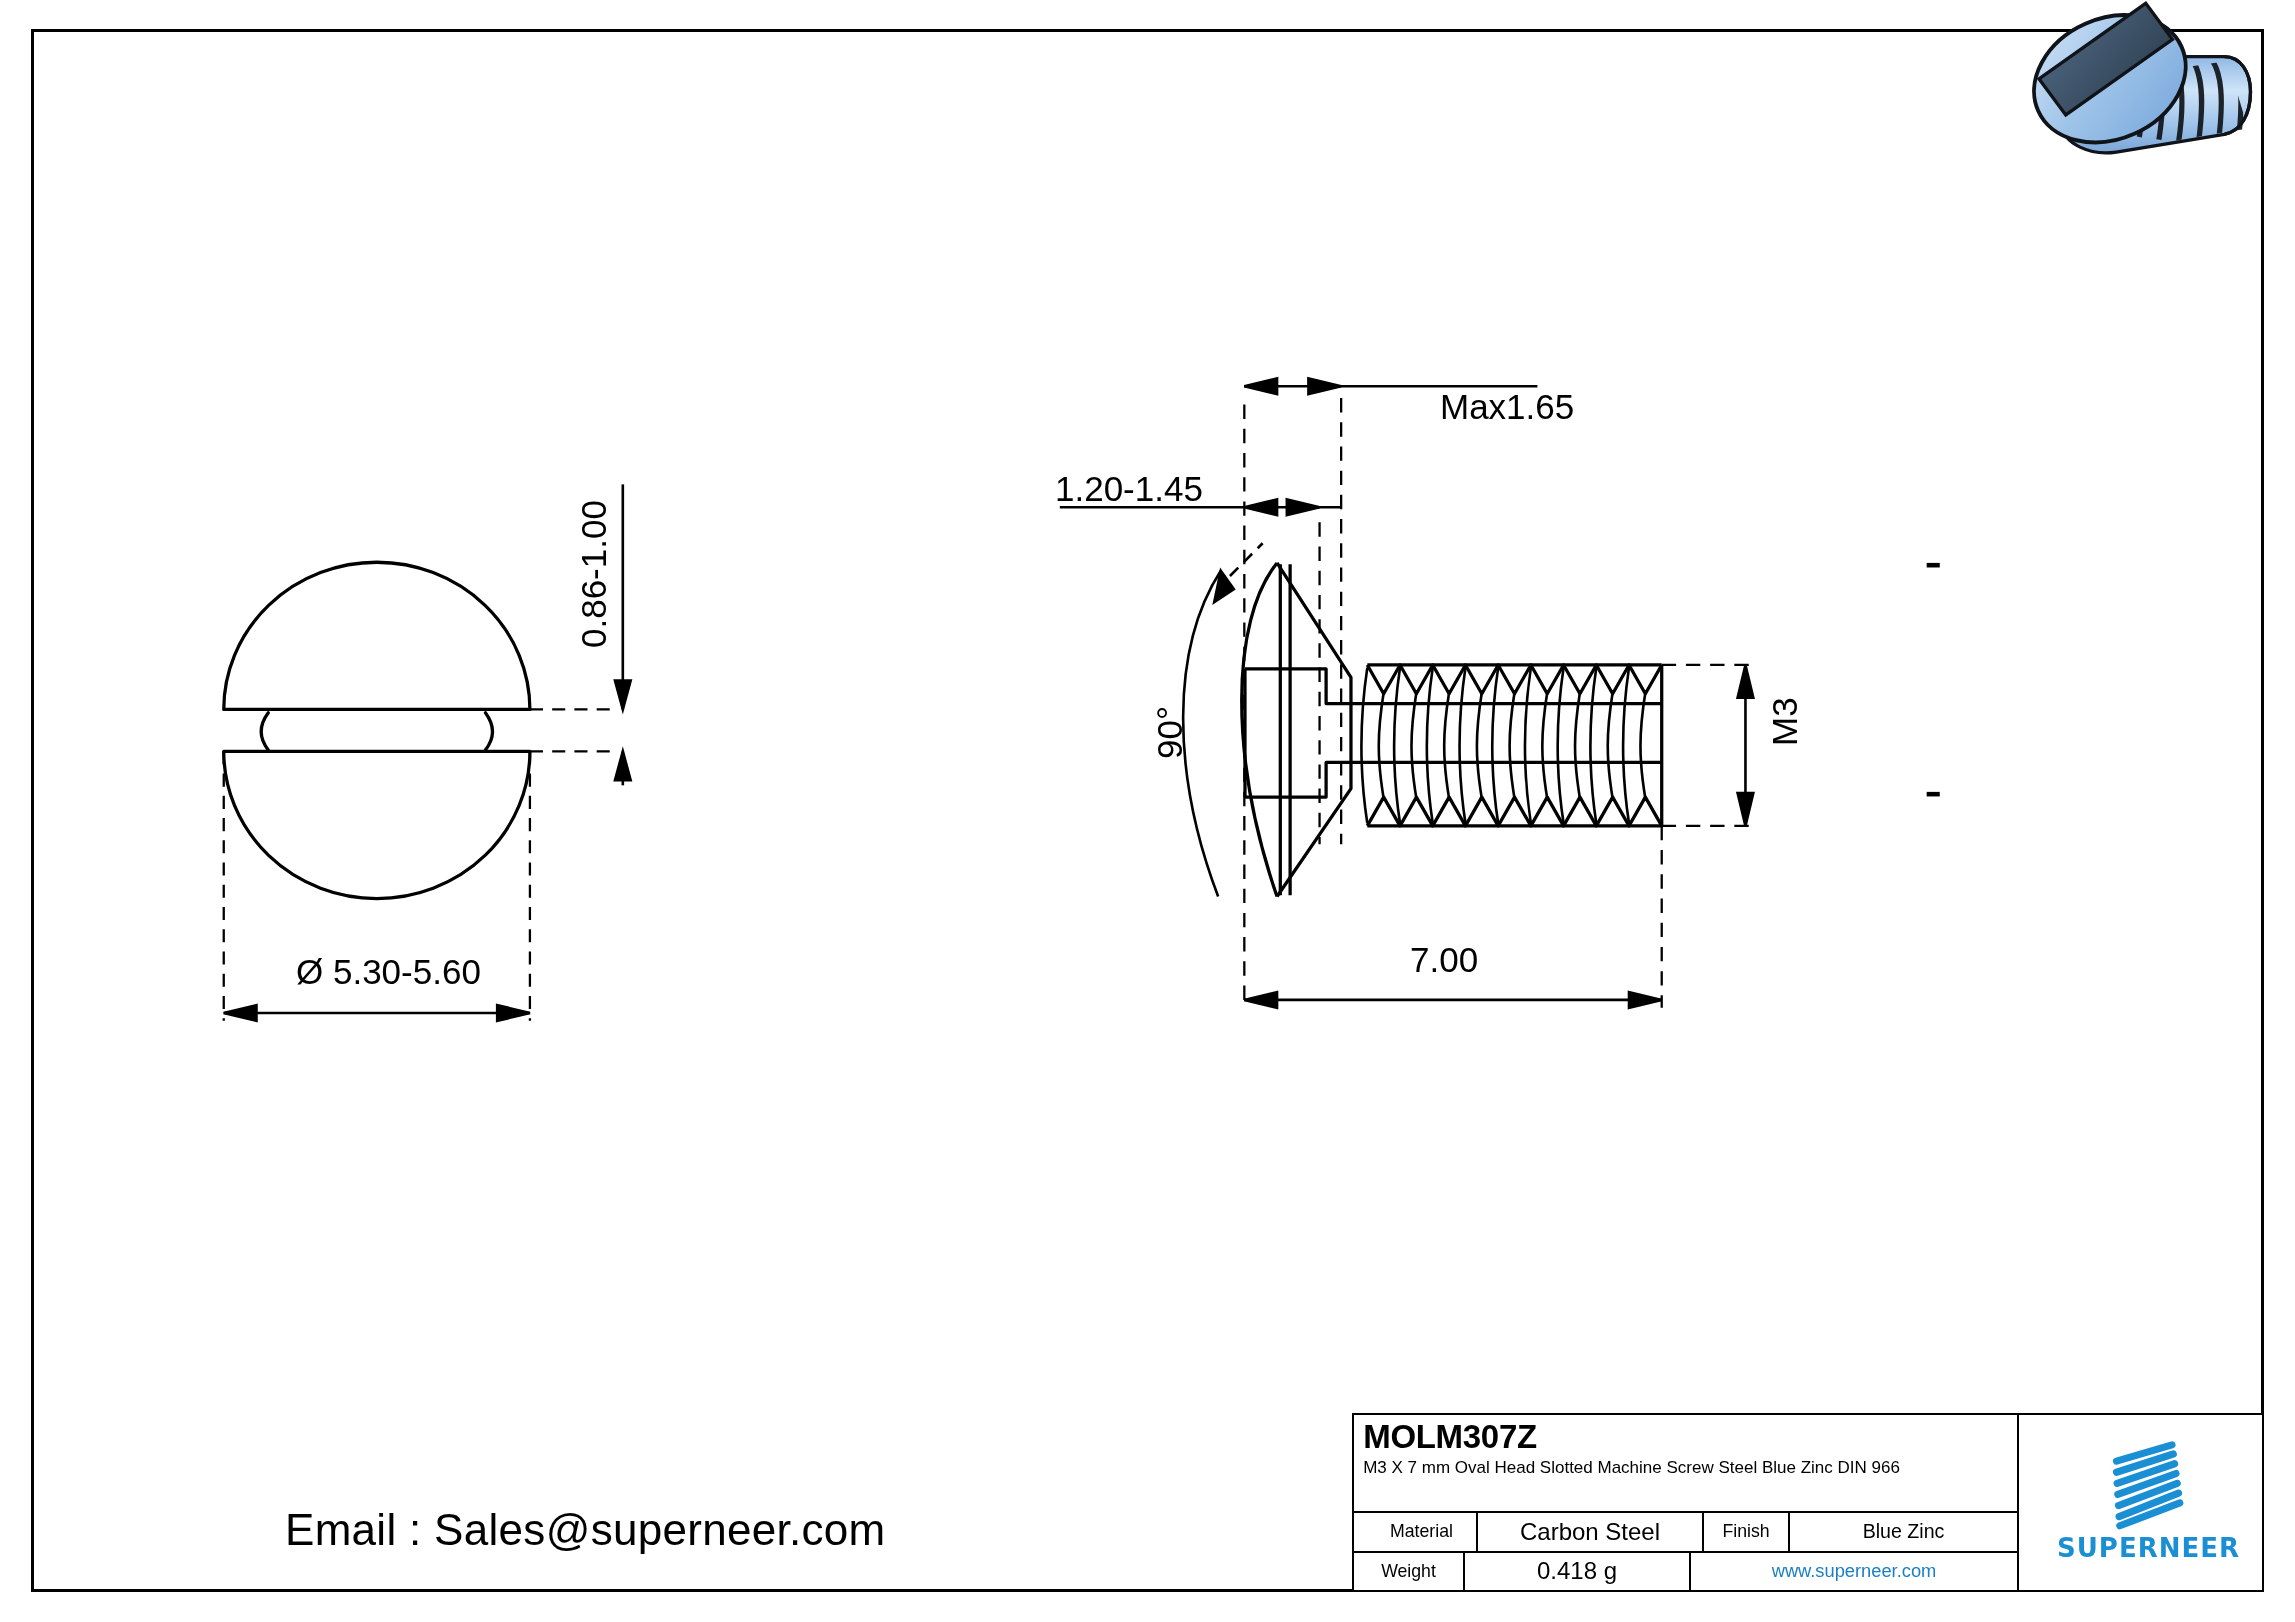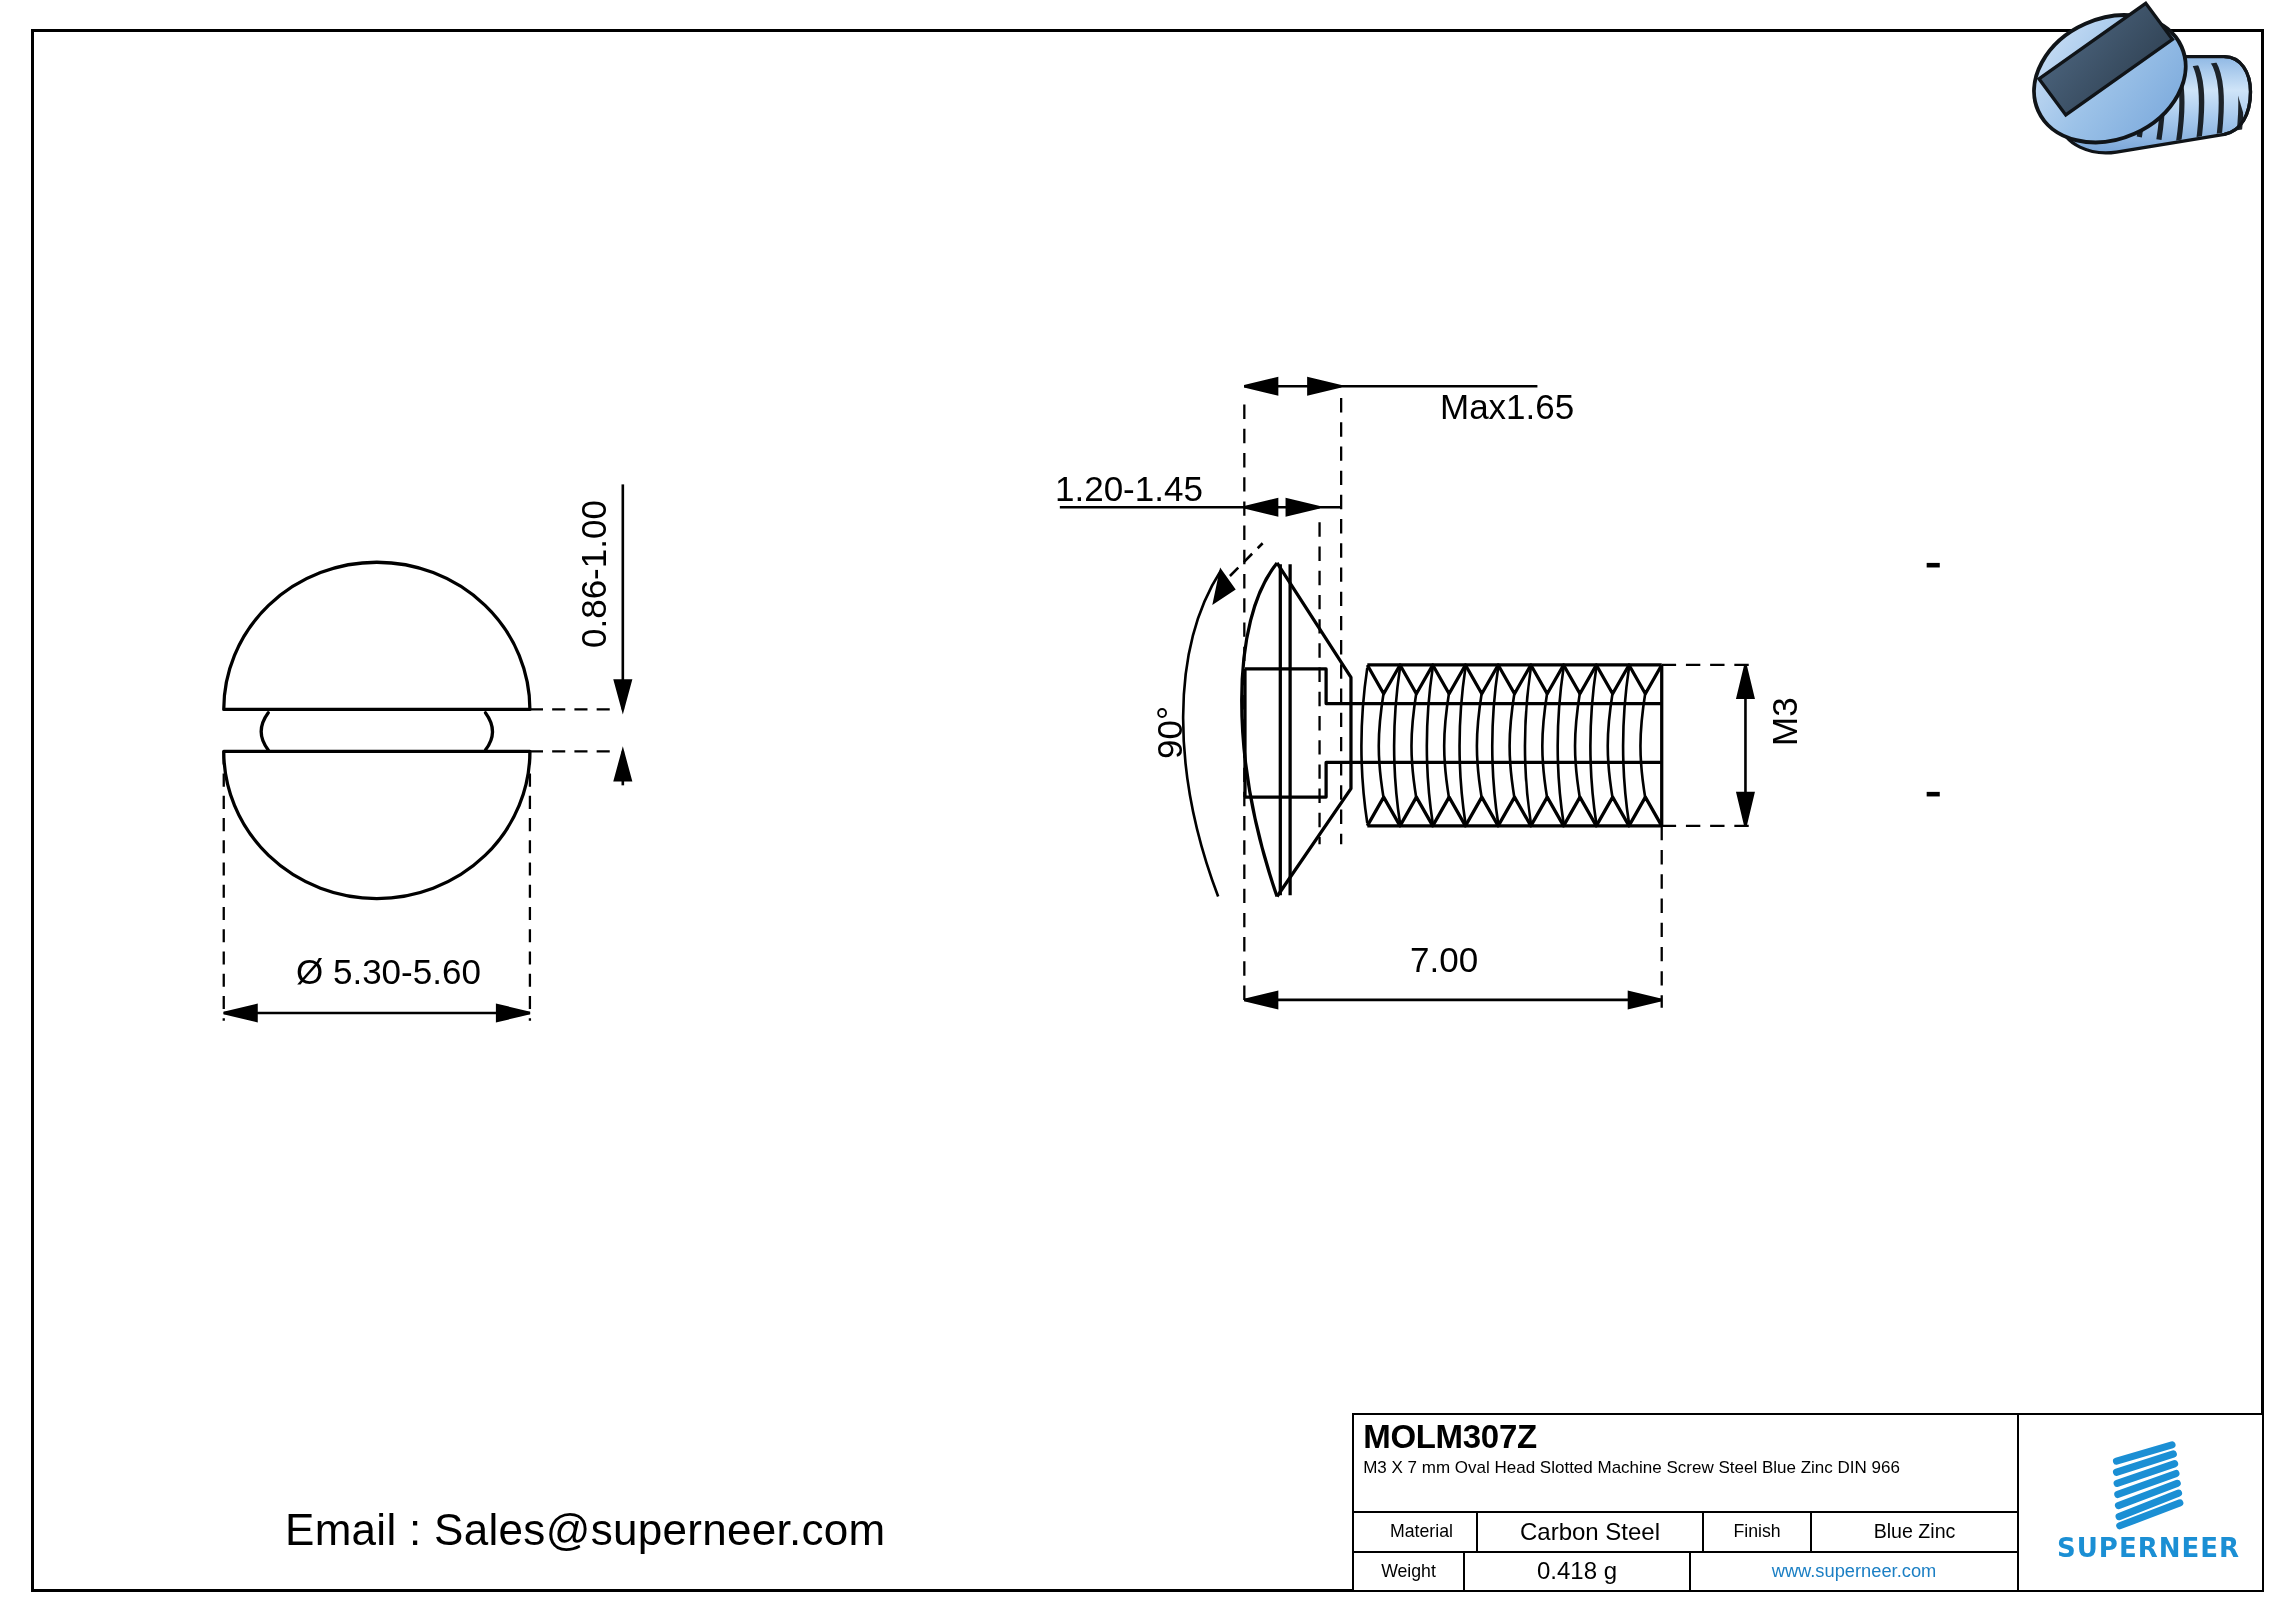--- a/index.html
+++ b/index.html
@@ -108,21 +108,21 @@
     display: flex;
     align-items: center;
     justify-content: center;
     box-sizing: border-box;
     font-size: 17.7px;
     color: #000000;
     overflow: hidden;
   }
   .tb-cell-label   { width: 111px; border-right: 2px solid #000000; }
   .tb-cell-value   { width: 226px; border-right: 2px solid #000000; font-size: 24px;}
-  .tb-cell-label2  { width: 108px; border-right: 2px solid #000000; }
+  .tb-cell-label2  { width: 86px; border-right: 2px solid #000000; }
   .tb-cell-value2  { flex: 1; font-size: 19.6px;}
   .tb-cell-web     { flex: 1; color: #1b7fc4; font-size: 18.3px; }
 
   #tb-logo {
     flex: 1;
     display: flex;
     flex-direction: column;
     align-items: center;
     justify-content: center;
     box-sizing: border-box;

